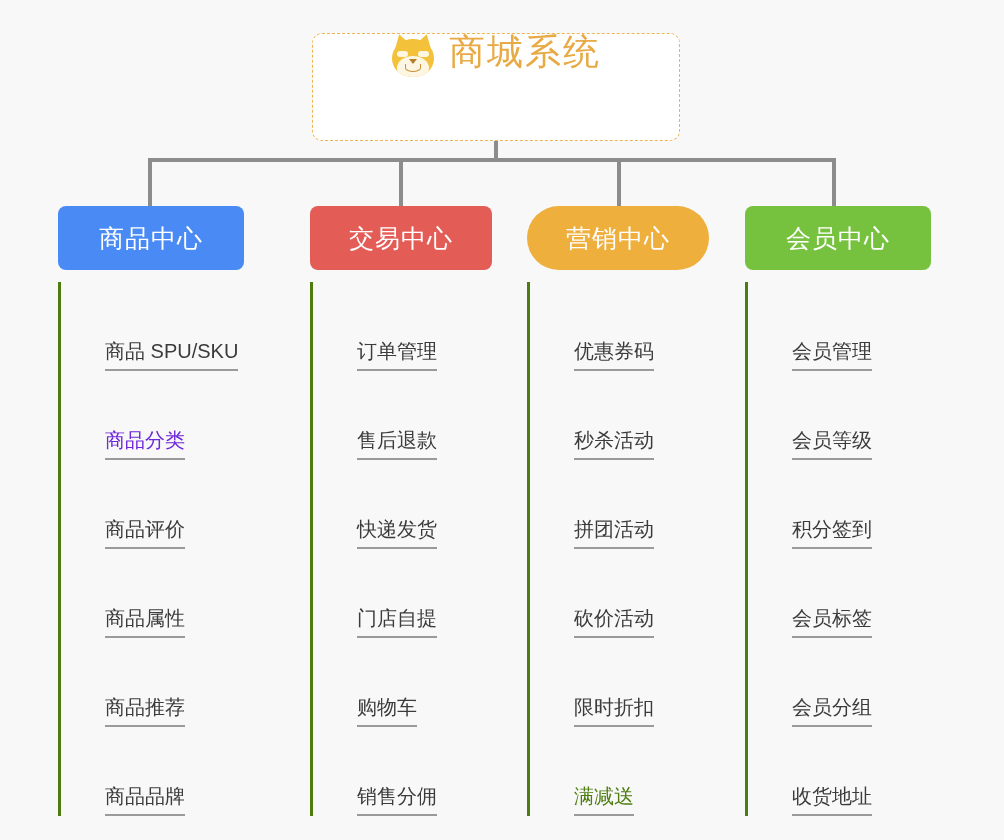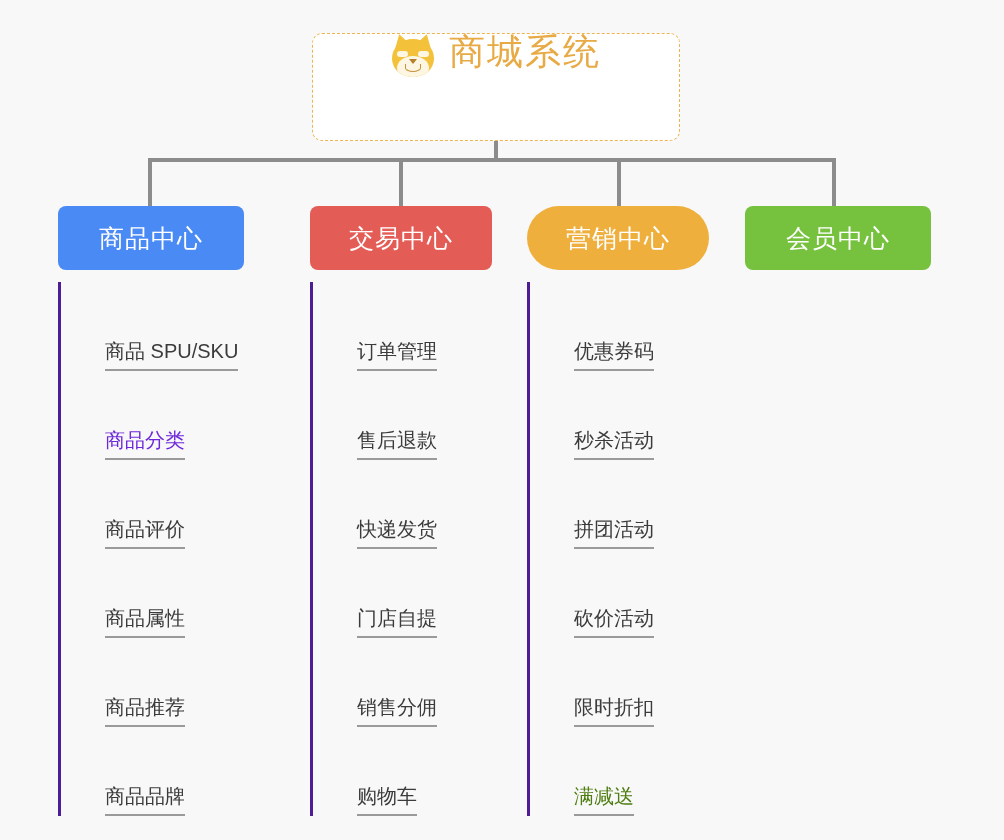--- a/index.html
+++ b/index.html
@@ -134,21 +134,21 @@
     font-size: 25px;
     letter-spacing: 1px;
     white-space: nowrap;
   }
 
   
   .leaf-list {
     position: relative;
     margin-top: 12px;
     padding-left: 14px;
-    border-left: 3px solid #4c1d95;
+    border-left: 3px solid #4d7c0f;
   }
 
   .leaf-item {
     height: 89px;
     display: flex;
     align-items: flex-end;
     padding-left: 30px;
   }
 
   .leaf-label {
@@ -225,24 +225,24 @@
       <div class="leaf-item">
           <span class="leaf-label" style="color: rgb(59, 59, 59);">售后退款</span>
         </div>
       <div class="leaf-item">
           <span class="leaf-label" style="color: rgb(59, 59, 59);">快递发货</span>
         </div>
       <div class="leaf-item">
           <span class="leaf-label" style="color: rgb(59, 59, 59);">门店自提</span>
         </div>
       <div class="leaf-item">
+          <span class="leaf-label" style="color: rgb(59, 59, 59);">购物车</span>
+        </div>
+      <div class="leaf-item">
           <span class="leaf-label" style="color: rgb(59, 59, 59);">销售分佣</span>
-        </div>
-      <div class="leaf-item">
-          <span class="leaf-label" style="color: rgb(59, 59, 59);">购物车</span>
         </div>
     </div>
   </div>
 
   <div class="column c2">
     <div class="cat-header" style="background: rgb(238, 175, 60); border-radius: 32px;">
       <span>营销中心</span>
     </div>
     <div class="leaf-list">
       <div class="leaf-item">
@@ -263,15 +263,35 @@
       <div class="leaf-item">
           <span class="leaf-label" style="color: #4d7c0f;">满减送</span>
         </div>
     </div>
   </div>
 
   <div class="column c3">
     <div class="cat-header" style="background: rgb(118, 194, 62); text-align: center;">
       <span>会员中心</span>
     </div>
+    <div class="leaf-list">
+      <div class="leaf-item">
+          <span class="leaf-label" style="color: rgb(59, 59, 59);">会员管理</span>
+        </div>
+      <div class="leaf-item">
+          <span class="leaf-label" style="color: rgb(59, 59, 59);">会员等级</span>
+        </div>
+      <div class="leaf-item">
+          <span class="leaf-label" style="color: rgb(59, 59, 59);">积分签到</span>
+        </div>
+      <div class="leaf-item">
+          <span class="leaf-label" style="color: rgb(59, 59, 59);">会员标签</span>
+        </div>
+      <div class="leaf-item">
+          <span class="leaf-label" style="color: rgb(59, 59, 59);">会员分组</span>
+        </div>
+      <div class="leaf-item">
+          <span class="leaf-label" style="color: rgb(59, 59, 59);">收货地址</span>
+        </div>
+    </div>
   </div>
 
 </div>
 
 </body></html>

